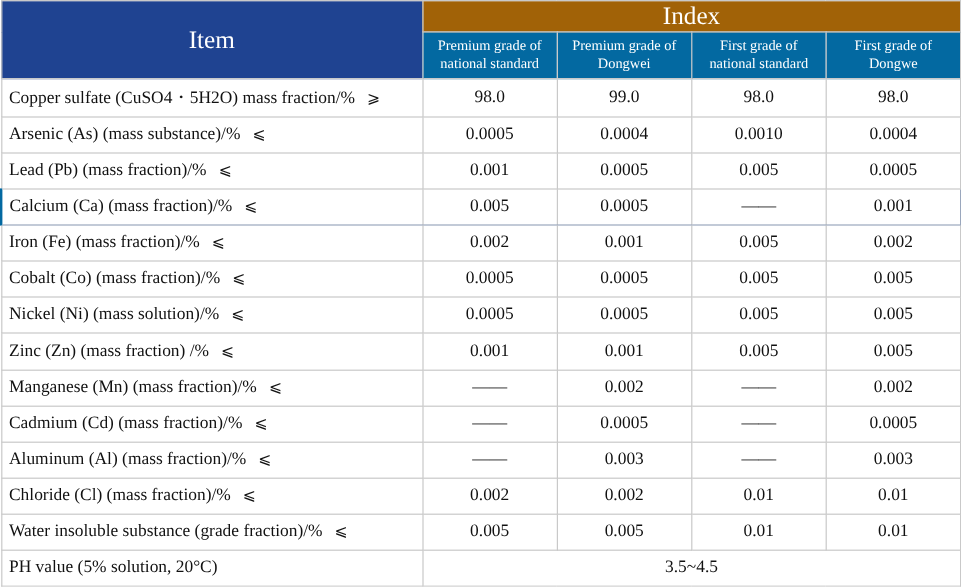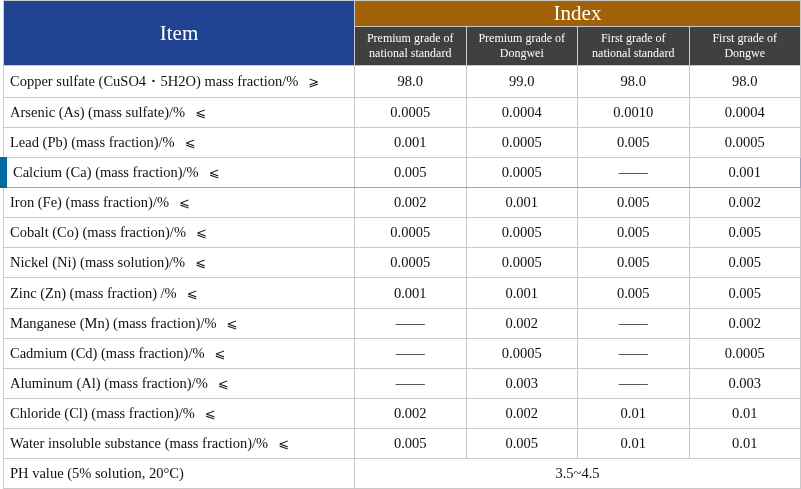--- a/index.html
+++ b/index.html
@@ -33,21 +33,21 @@
     text-align: center;
     width: 350px;
   }
   th.hdr-index {
     background: #a16207;
     color: #ffffff;
     font-size: 21px;
     text-align: center;
   }
   th.hdr-sub {
-    background: #404040;
+    background: #0369a1;
     color: #ffffff;
     font-size: 12px;
     text-align: center;
     line-height: 1.25;
     padding: 4px 3px;
   }
   
   td.item-cell {
     font-size: 14.5px;
     color: #111111;
@@ -75,21 +75,21 @@
     font-size: 13px;
   }
   .dash {
     letter-spacing: 0;
   }
   tr.highlight td {
     border-top: 1px solid #9aa7bd;
     border-bottom: 1px solid #9aa7bd;
   }
   tr.highlight td.first-col {
-    border-left: 7px solid #0369a1;
+    border-left: 2px solid #0369a1;
   }
   tr.highlight td.last-col {
     border-right: 1px solid #9aa7bd;
   }
 </style>
 </head>
 <body>
 
 <table class="spec-table">
   <thead>
@@ -106,21 +106,21 @@
   </thead>
   <tbody>
     <tr>
       <td class="item-cell first-col"><span>Copper sulfate (CuSO4・5H2O) mass fraction/%</span><span class="le-sym">⩾</span></td>
       <td class="val-cell">98.0</td>
       <td class="val-cell">99.0</td>
       <td class="val-cell">98.0</td>
       <td class="val-cell last-col">98.0</td>
     </tr>
     <tr>
-      <td class="item-cell first-col"><span>Arsenic (As) (mass sulfate)/%</span><span class="le-sym">⩽</span></td>
+      <td class="item-cell first-col"><span>Arsenic (As) (mass substance)/%</span><span class="le-sym">⩽</span></td>
       <td class="val-cell">0.0005</td>
       <td class="val-cell">0.0004</td>
       <td class="val-cell">0.0010</td>
       <td class="val-cell last-col">0.0004</td>
     </tr>
     <tr>
       <td class="item-cell first-col"><span>Lead (Pb) (mass fraction)/%</span><span class="le-sym">⩽</span></td>
       <td class="val-cell">0.001</td>
       <td class="val-cell">0.0005</td>
       <td class="val-cell">0.005</td>
@@ -183,21 +183,21 @@
       <td class="val-cell last-col">0.003</td>
     </tr>
     <tr>
       <td class="item-cell first-col"><span>Chloride (Cl) (mass fraction)/%</span><span class="le-sym">⩽</span></td>
       <td class="val-cell">0.002</td>
       <td class="val-cell">0.002</td>
       <td class="val-cell">0.01</td>
       <td class="val-cell last-col">0.01</td>
     </tr>
     <tr>
-      <td class="item-cell first-col"><span>Water insoluble substance (mass fraction)/%</span><span class="le-sym">⩽</span></td>
+      <td class="item-cell first-col"><span>Water insoluble substance (grade fraction)/%</span><span class="le-sym">⩽</span></td>
       <td class="val-cell">0.005</td>
       <td class="val-cell">0.005</td>
       <td class="val-cell">0.01</td>
       <td class="val-cell last-col">0.01</td>
     </tr>
     <tr>
       <td class="item-cell first-col">PH value (5% solution, 20°C)</td>
       <td class="ph-cell last-col" colspan="4">3.5~4.5</td>
     </tr>
   </tbody>

